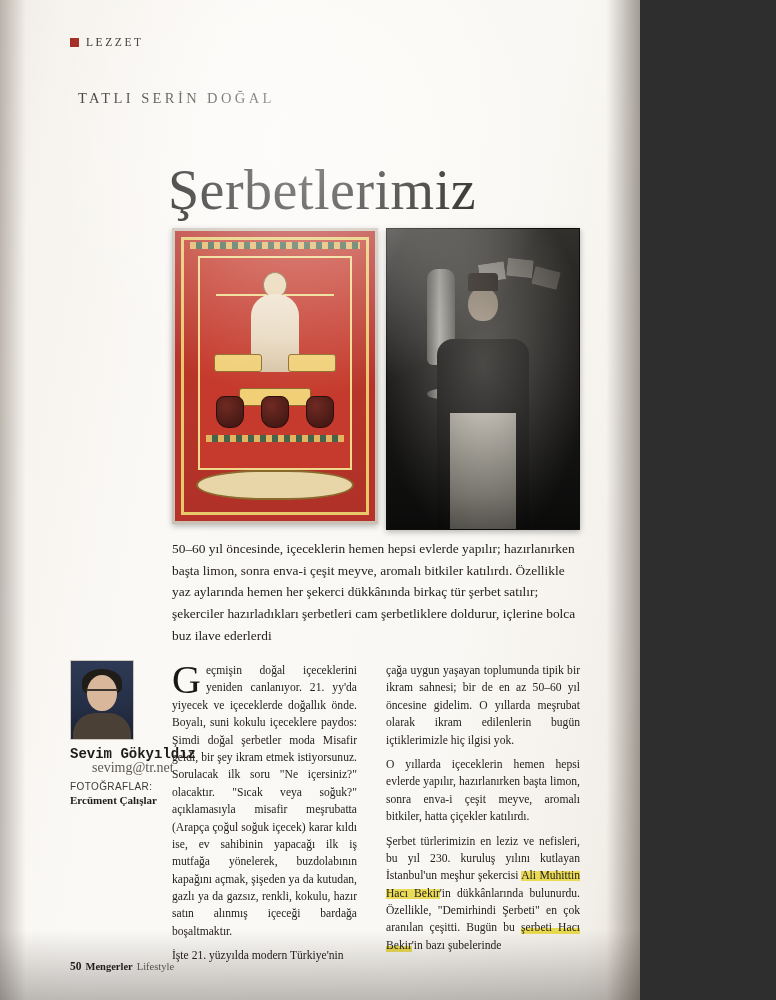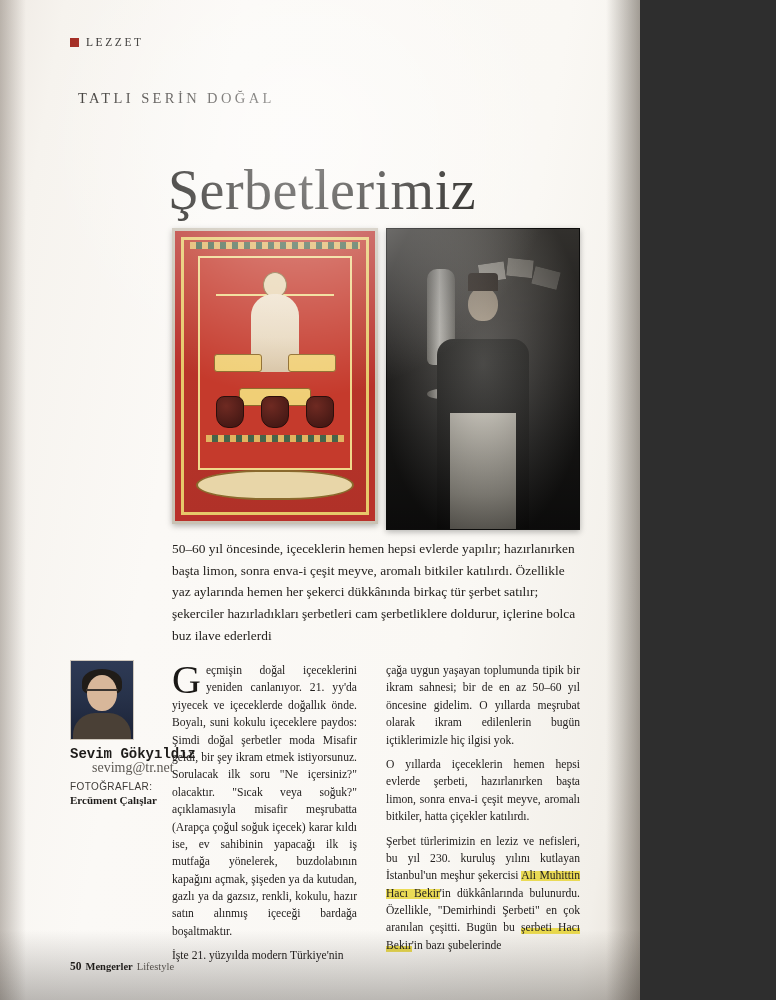--- a/index.html
+++ b/index.html
@@ -549,21 +549,21 @@
 
     <div class="col col-1">
       <p>
         <span class="dropcap">G</span><span>eçmişin doğal içeceklerini yeniden canlanıyor. 21. yy'da yiyecek ve içeceklerde doğallık önde. Boyalı, suni kokulu içeceklere paydos: Şimdi doğal şerbetler moda Misafir geldi, bir şey ikram etmek istiyorsunuz. Sorulacak ilk soru "Ne içersiniz?" olacaktır. "Sıcak veya soğuk?" açıklamasıyla misafir meşrubatta (Arapça çoğul soğuk içecek) karar kıldı ise, ev sahibinin yapacağı ilk iş mutfağa yönelerek, buzdolabının kapağını açmak, şişeden ya da kutudan, gazlı ya da gazsız, renkli, kokulu, hazır satın alınmış içeceği bardağa boşaltmaktır.</span>
       </p>
       <p><span>İşte 21. yüzyılda modern Türkiye'nin</span></p>
     </div>
 
     <div class="col col-2">
       <p><span>çağa uygun yaşayan toplumunda tipik bir ikram sahnesi; bir de en az 50–60 yıl öncesine gidelim. O yıllarda meşrubat olarak ikram edilenlerin bugün içtiklerimizle hiç ilgisi yok.</span></p>
-      <p><span>O yıllarda içeceklerin hemen hepsi evlerde şerbeti, hazırlanırken başta limon, sonra enva-i çeşit meyve, aromalı bitkiler, hatta çiçekler katılırdı.</span></p>
+      <p><span>O yıllarda içeceklerin hemen hepsi evlerde yapılır, hazırlanırken başta limon, sonra enva-i çeşit meyve, aromalı bitkiler, hatta çiçekler katılırdı.</span></p>
       <p>
         <span>Şerbet türlerimizin en leziz ve nefisleri, bu yıl 230. kuruluş yılını kutlayan İstanbul'un meşhur şekercisi </span><span class="hl">Ali Muhittin Hacı Bekir</span><span>'in dükkânlarında bulunurdu. Özellikle, "Demirhindi Şerbeti" en çok aranılan çeşitti. Bugün bu </span><span class="hl2">şerbeti Hacı Bekir</span><span>'in bazı şubelerinde</span>
       </p>
     </div>
 
     <div class="folio">
       <span class="folio-num">50</span>
       <span class="folio-brand">Mengerler</span>
       <span class="folio-sub">Lifestyle</span>
     </div>

